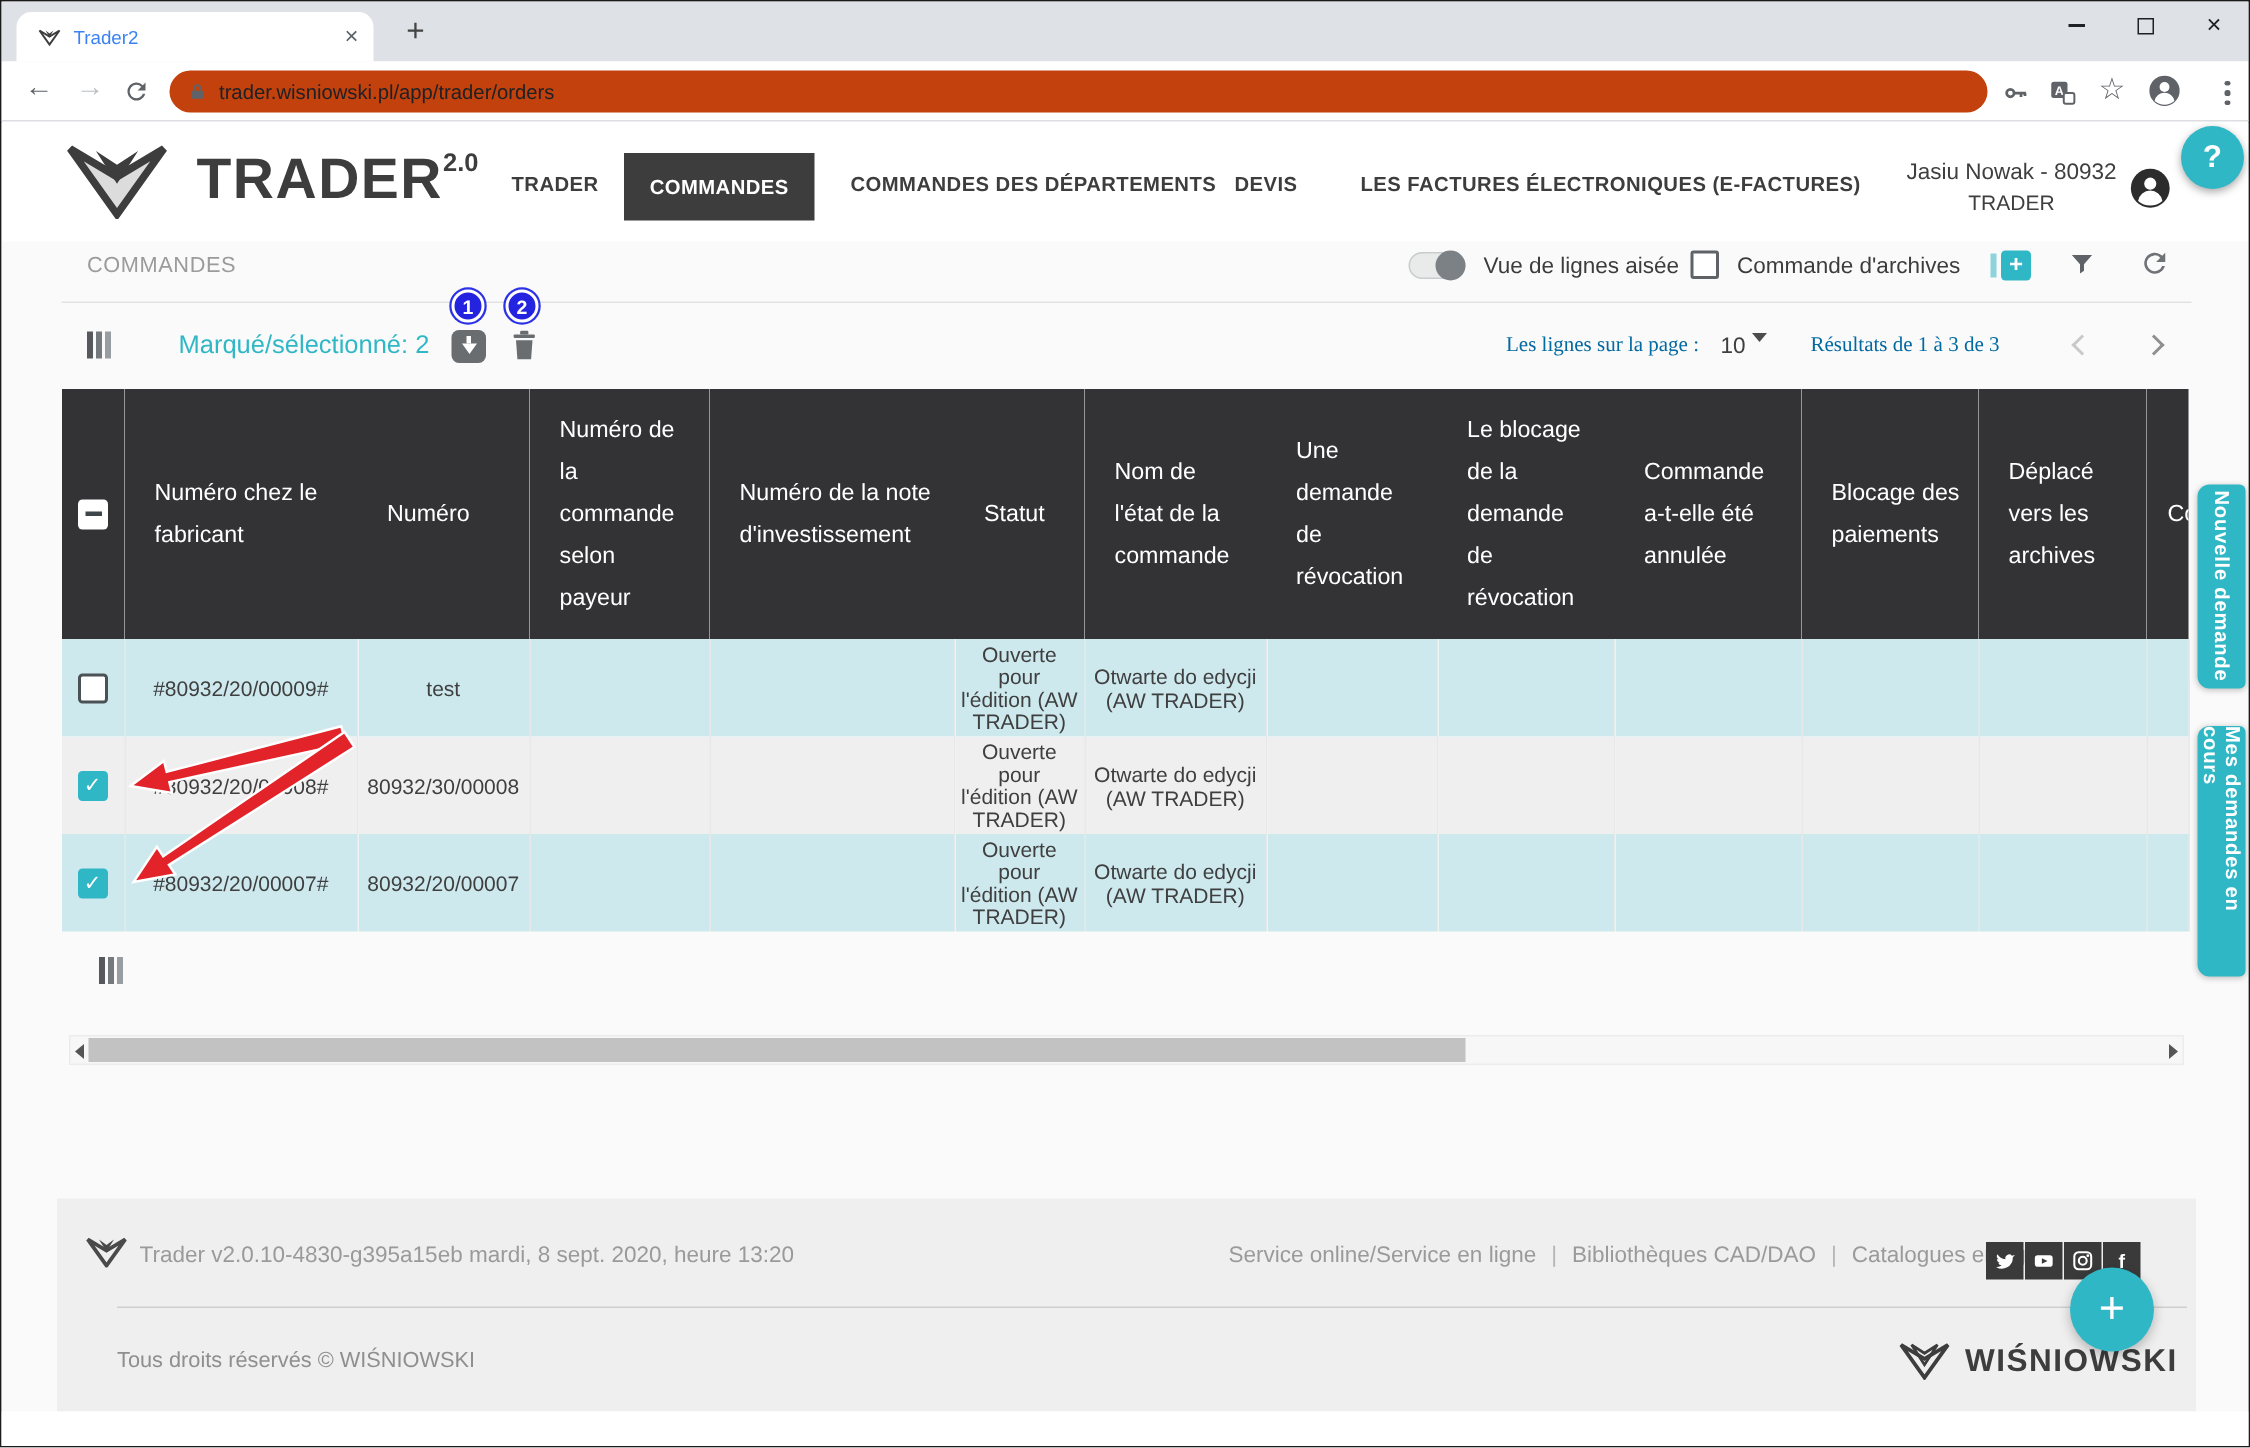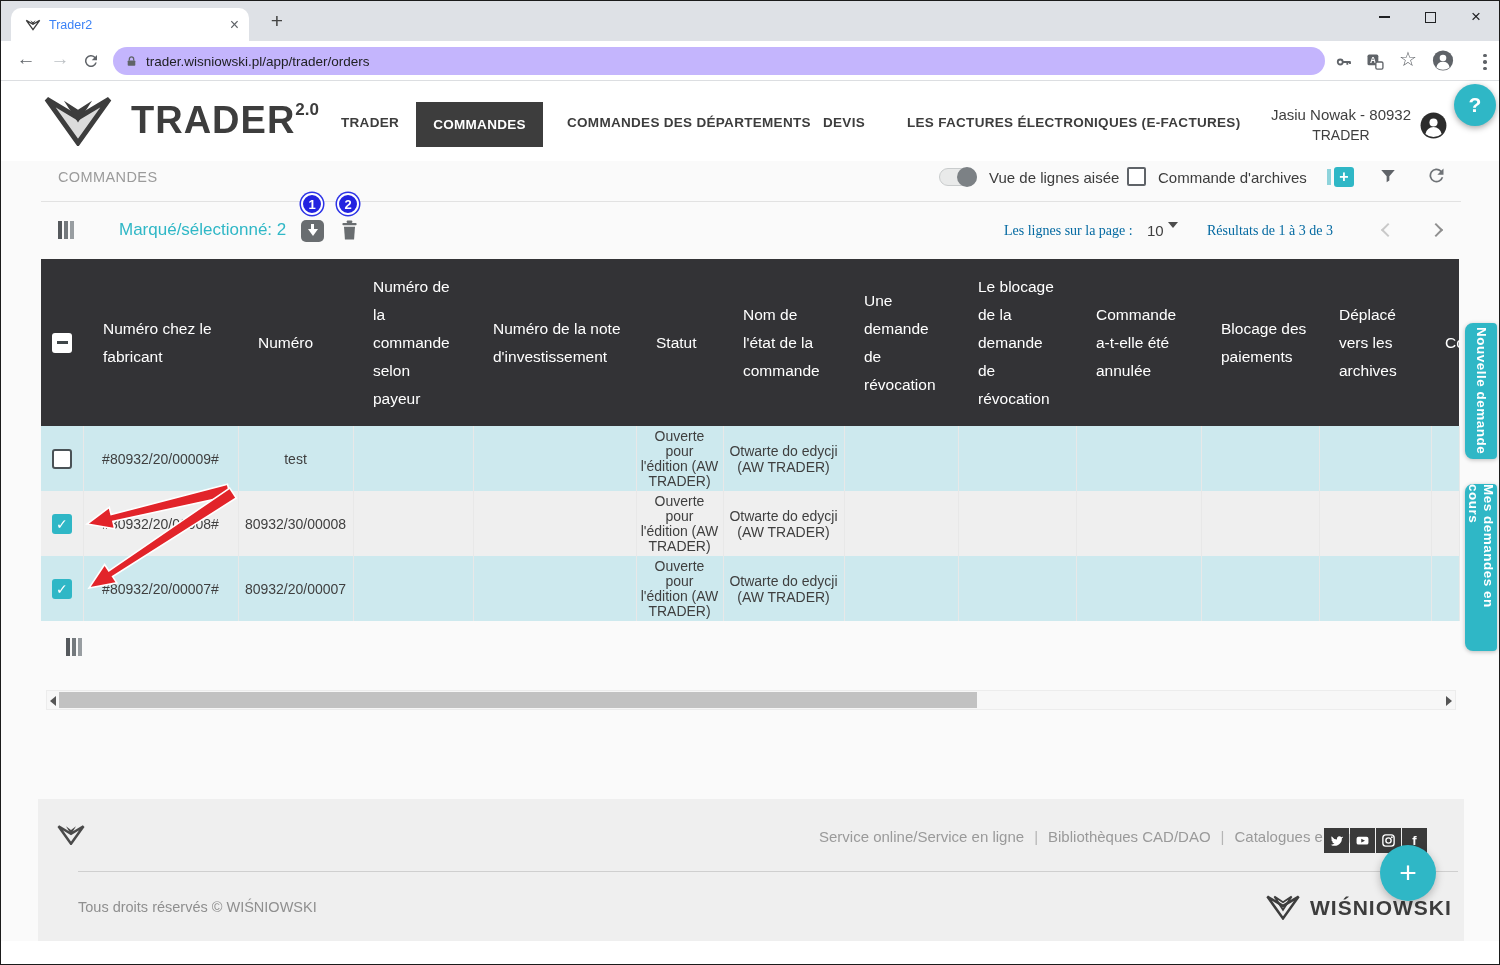--- a/index.html
+++ b/index.html
@@ -14,21 +14,21 @@
   .tab-title { font-size:12.5px; color:#3b82f6; flex:1; margin-left:8px; }
   .tab-close { font-size:16px; color:#5f6368; cursor:pointer; line-height:16px; }
   .newtab { position:absolute; left:262px; top:6px; width:28px; height:28px; font-size:21px; color:#444; text-align:center; line-height:28px; }
   .wincontrols { position:absolute; right:0; top:0; height:40px; display:flex; }
   .wc { width:46px; height:32px; display:flex; align-items:center; justify-content:center; color:#202124; font-size:17px; }
   .min-glyph { width:11px; height:2px; background:#202124; display:inline-block; }
   .max-glyph { width:11px; height:11px; border:1.5px solid #202124; display:inline-block; }
 
   .chrometoolbar { position:absolute; left:0; top:40px; width:100%; height:40px; background:#fff; border-bottom:1px solid #dcdee1; }
   .navbtn { position:absolute; top:47px; font-size:19px; width:26px; text-align:center; }
-  .urlbar { position:absolute; left:112px; top:46px; width:1212px; height:28px; background:#c4b5fd; border-radius:14px; display:flex; align-items:center; padding:0 12px; }
+  .urlbar { position:absolute; left:112px; top:46px; width:1212px; height:28px; background:#c2410c; border-radius:14px; display:flex; align-items:center; padding:0 12px; }
   .urltext { font-size:13.5px; color:#202124; margin-left:8px; }
   .chromeicon { position:absolute; top:50px; width:22px; height:22px; display:flex; align-items:center; justify-content:center; }
   .dots { display:inline-flex; flex-direction:column; gap:3px; }
   .dots i { width:3.5px; height:3.5px; border-radius:50%; background:#5f6368; }
 
   
   .appheader { position:absolute; left:0; top:81px; width:100%; height:79px; background:#fff; }
   .brandtext { position:absolute; left:130px; top:98px; font-size:38px; font-weight:bold; color:#3d3d3d; letter-spacing:1px; }
   .brandsup { font-size:17px; vertical-align:18px; letter-spacing:0; }
   .navitem { position:absolute; top:114px; font-size:13.5px; font-weight:bold; color:#3d3d3d; letter-spacing:.3px; white-space:nowrap; }
@@ -386,20 +386,21 @@
   </div>
 
   <div class="sidetab sidetab1">Nouvelle demande</div>
   <div class="sidetab sidetab2">Mes demandes en cours</div>
 
   <div class="footer"></div>
   <svg class="abs" style="left:55px;top:824px;" width="30" height="20" viewBox="0 0 24 16">
     <path d="M2 1 L12 15 L22 1 L12 7 Z" fill="none" stroke="#4a4a4a" stroke-width="2"></path>
     <path d="M8 1 L12 7.5 L16 1 L12 4 Z" fill="#4a4a4a"></path>
   </svg>
+  <span class="version">Trader v2.0.10-4830-g395a15eb mardi, 8 sept. 2020, heure 13:20</span>
   <div class="flinks">
     <span>Service online/Service en ligne</span>
     <span class="sep">|</span>
     <span>Bibliothèques CAD/DAO</span>
     <span class="sep">|</span>
     <span>Catalogues en ligne</span>
   </div>
   <div class="social">
     <span class="sq">
       <svg width="15" height="15" viewBox="0 0 24 24">

